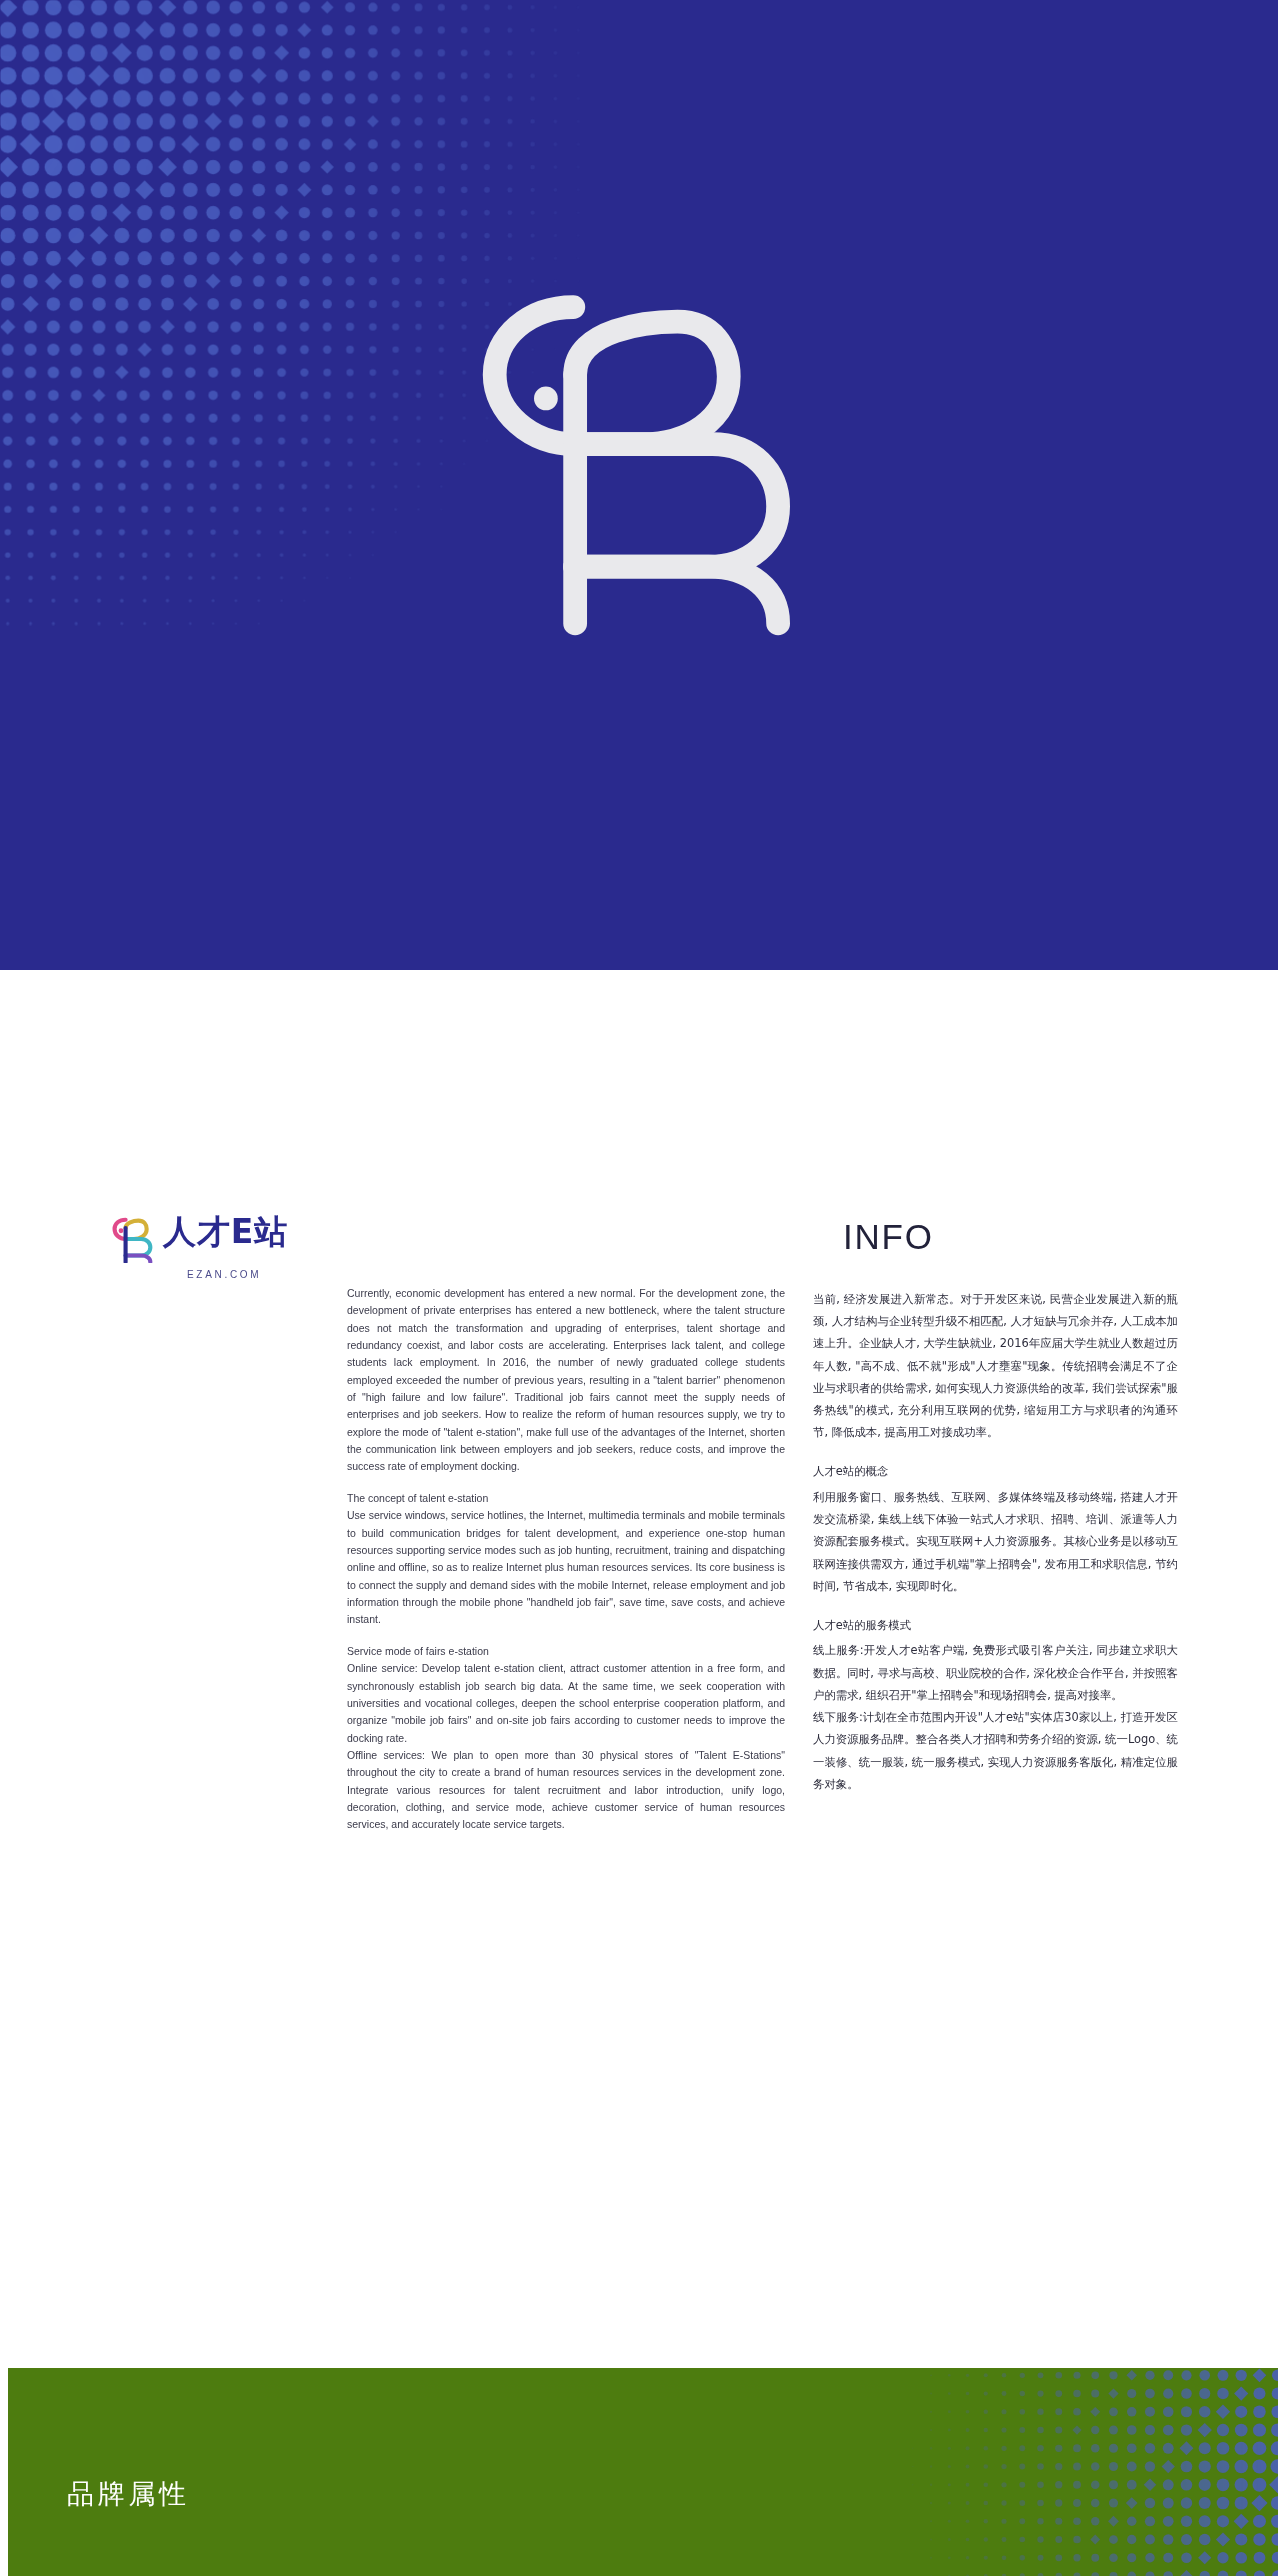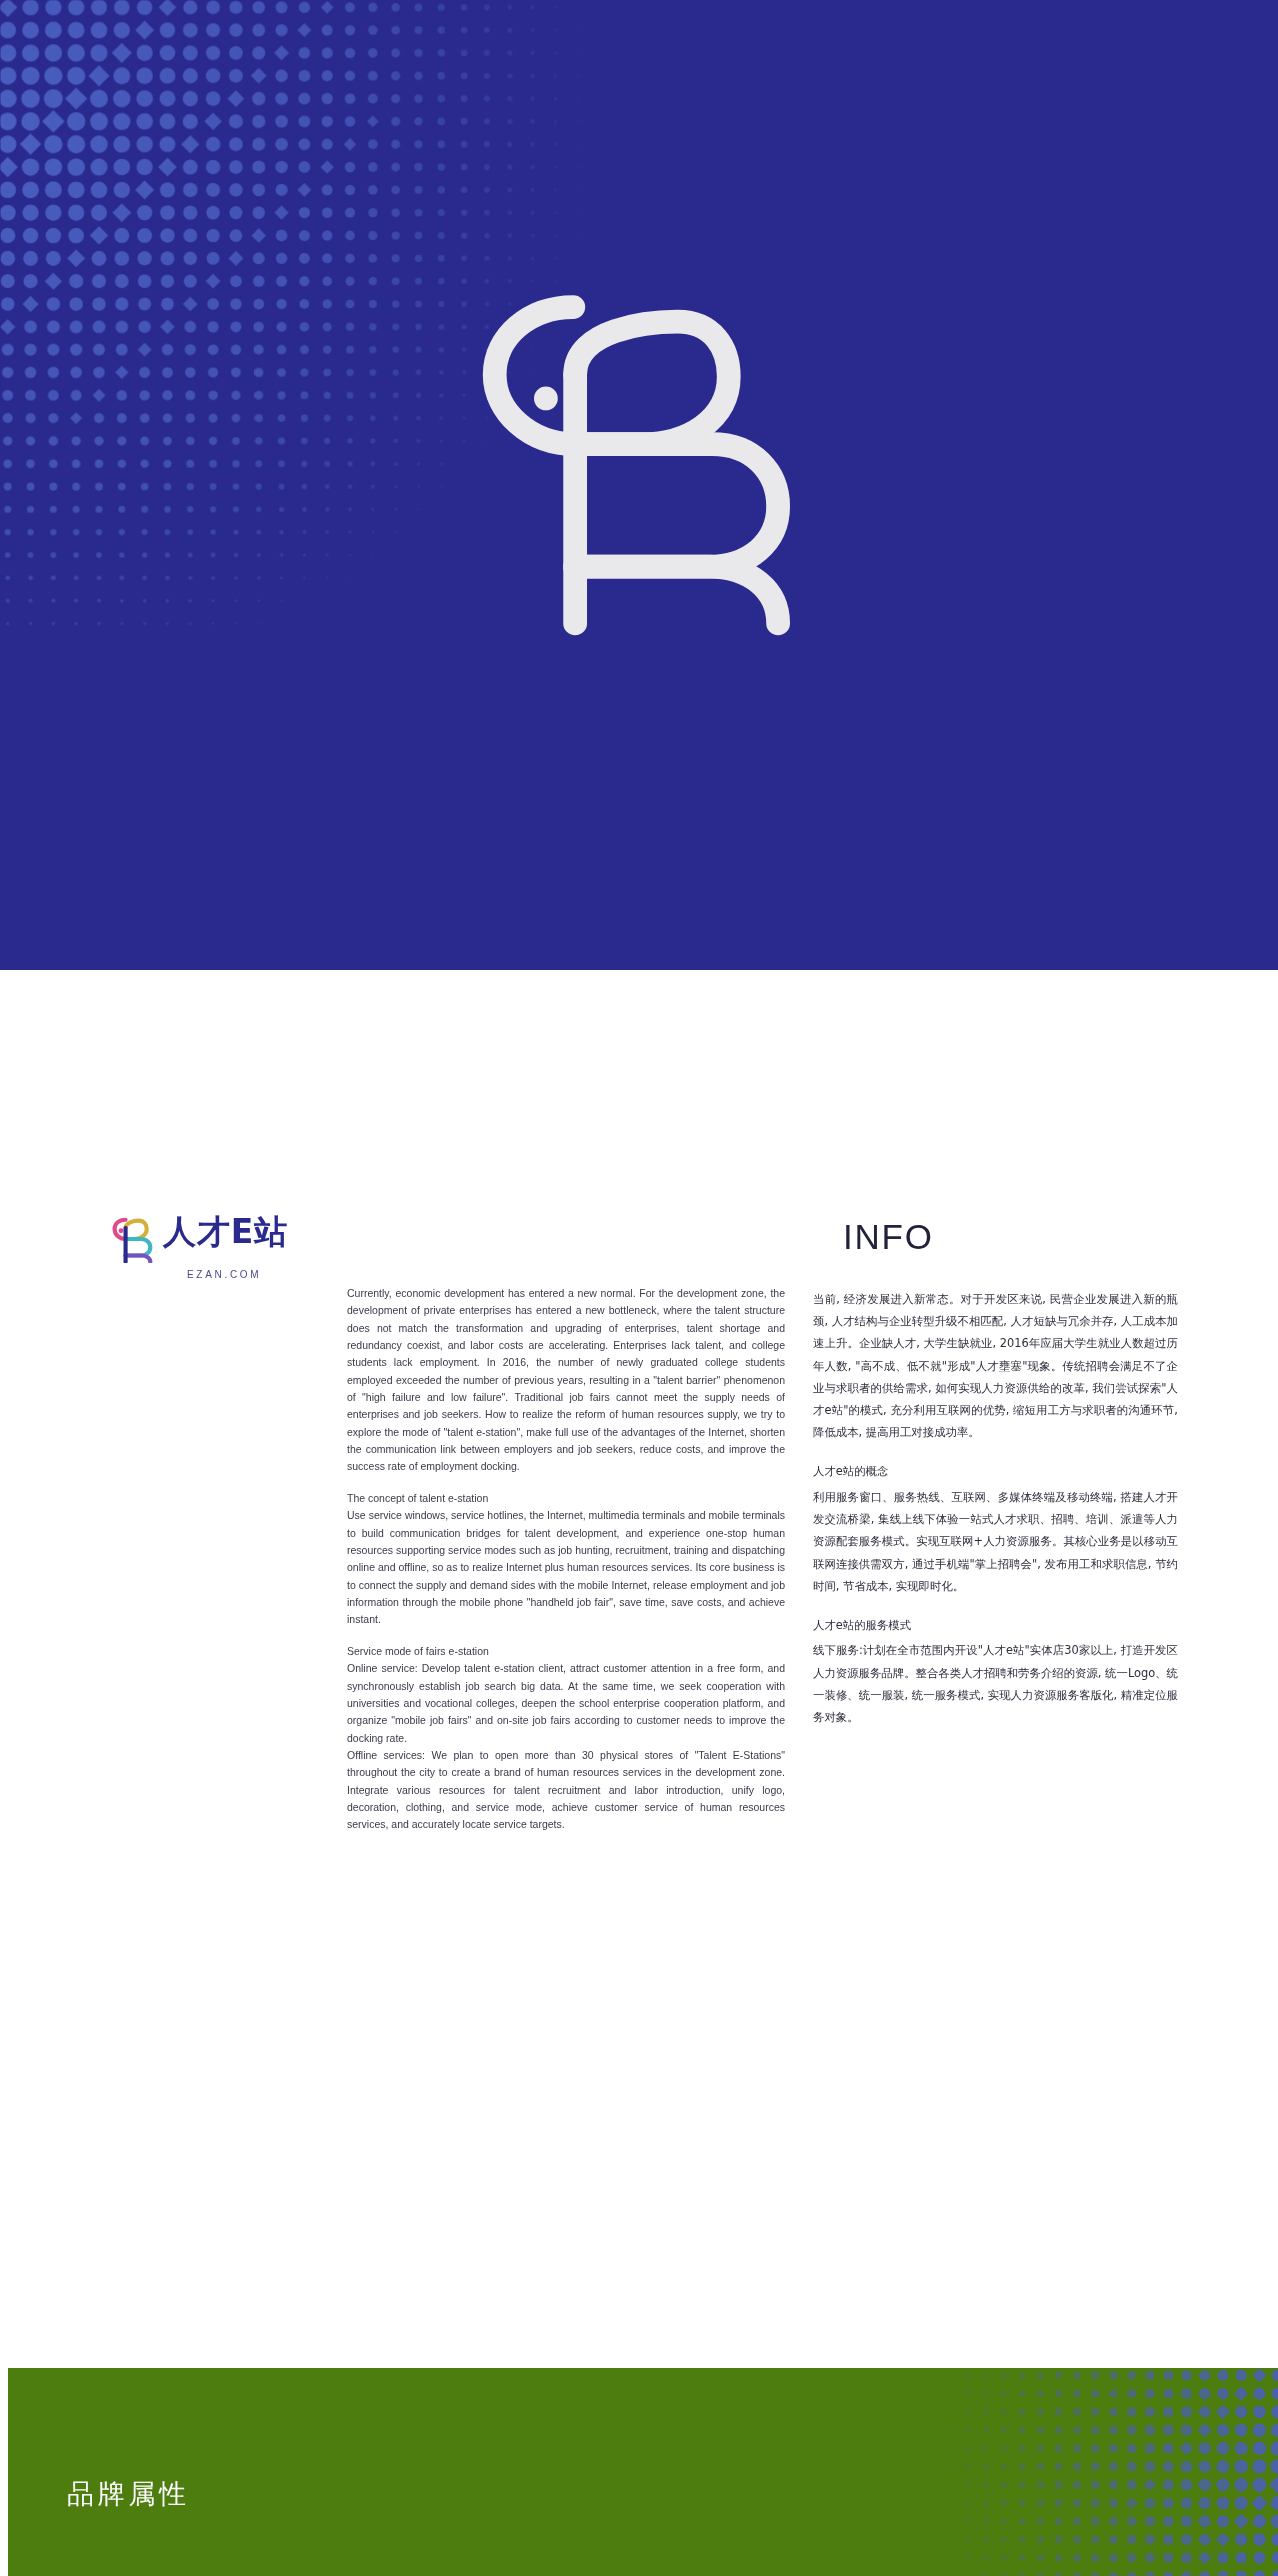--- a/index.html
+++ b/index.html
@@ -845,24 +845,25 @@
     <p style="margin-bottom:0;">The concept of talent e-station</p>
     <p>Use service windows, service hotlines, the Internet, multimedia terminals and mobile terminals to build communication bridges for talent development, and experience one-stop human resources supporting service modes such as job hunting, recruitment, training and dispatching online and offline, so as to realize Internet plus human resources services. Its core business is to connect the supply and demand sides with the mobile Internet, release employment and job information through the mobile phone "handheld job fair", save time, save costs, and achieve instant.</p>
     <p style="margin-bottom:0;">Service mode of fairs e-station</p>
     <p style="margin-bottom:0;">Online service: Develop talent e-station client, attract customer attention in a free form, and synchronously establish job search big data. At the same time, we seek cooperation with universities and vocational colleges, deepen the school enterprise cooperation platform, and organize "mobile job fairs" and on-site job fairs according to customer needs to improve the docking rate.</p>
     <p>Offline services: We plan to open more than 30 physical stores of "Talent E-Stations" throughout the city to create a brand of human resources services in the development zone. Integrate various resources for talent recruitment and labor introduction, unify logo, decoration, clothing, and service mode, achieve customer service of human resources services, and accurately locate service targets.</p>
   </div>
 
   <div class="info-head">INFO</div>
 
   <div class="col-zh">
-    <p>当前, 经济发展进入新常态。对于开发区来说, 民营企业发展进入新的瓶颈, 人才结构与企业转型升级不相匹配, 人才短缺与冗余并存, 人工成本加速上升。企业缺人才, 大学生缺就业, 2016年应届大学生就业人数超过历年人数, "高不成、低不就"形成"人才壅塞"现象。传统招聘会满足不了企业与求职者的供给需求, 如何实现人力资源供给的改革, 我们尝试探索"人才e站"的模式, 充分利用互联网的优势, 缩短用工方与求职者的沟通环节, 降低成本, 提高用工对接成功率。</p>
+    <p>当前, 经济发展进入新常态。对于开发区来说, 民营企业发展进入新的瓶颈, 人才结构与企业转型升级不相匹配, 人才短缺与冗余并存, 人工成本加速上升。企业缺人才, 大学生缺就业, 2016年应届大学生就业人数超过历年人数, "高不成、低不就"形成"人才壅塞"现象。传统招聘会满足不了企业与求职者的供给需求, 如何实现人力资源供给的改革, 我们尝试探索"服务热线"的模式, 充分利用互联网的优势, 缩短用工方与求职者的沟通环节, 降低成本, 提高用工对接成功率。</p>
     <p class="zh-sub">人才e站的概念</p>
     <p>利用服务窗口、服务热线、互联网、多媒体终端及移动终端, 搭建人才开发交流桥梁, 集线上线下体验一站式人才求职、招聘、培训、派遣等人力资源配套服务模式。实现互联网+人力资源服务。其核心业务是以移动互联网连接供需双方, 通过手机端"掌上招聘会", 发布用工和求职信息, 节约时间, 节省成本, 实现即时化。</p>
     <p class="zh-sub">人才e站的服务模式</p>
+    <p style="margin-bottom:0;">线上服务:开发人才e站客户端, 免费形式吸引客户关注, 同步建立求职大数据。同时, 寻求与高校、职业院校的合作, 深化校企合作平台, 并按照客户的需求, 组织召开"掌上招聘会"和现场招聘会, 提高对接率。</p>
     <p>线下服务:计划在全市范围内开设"人才e站"实体店30家以上, 打造开发区人力资源服务品牌。整合各类人才招聘和劳务介绍的资源, 统一Logo、统一装修、统一服装, 统一服务模式, 实现人力资源服务客版化, 精准定位服务对象。</p>
   </div>
 </div>
 
 <div class="footer">
   <svg class="footer-dots" viewBox="0 0 460 228" xmlns="http://www.w3.org/2000/svg">
     <defs>
       <linearGradient id="fFade" x1="0%" y1="0%" x2="100%" y2="0%">
         <stop offset="0%" stop-color="#ffffff" stop-opacity="0"></stop>
         <stop offset="100%" stop-color="#ffffff" stop-opacity="0.9"></stop>

